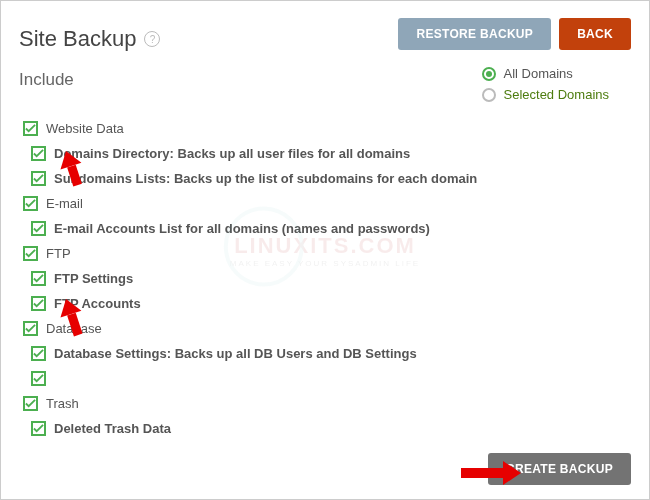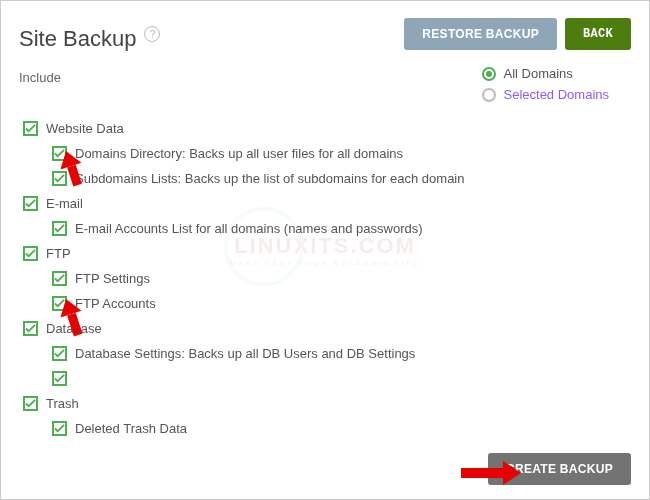--- a/index.html
+++ b/index.html
@@ -13,54 +13,54 @@
     font-size: 13px;
     border: 1px solid #ccc;
     position: relative;
   }
   .header {
     display: flex;
     align-items: center;
     justify-content: space-between;
     padding: 14px 18px 8px 18px;
   }
-  .title-wrap { display: flex; gap: 8px; margin-top: 11px; }
+  .title-wrap { display: flex; align-items: center; gap: 8px; margin-top: 11px; }
   .title { font-size: 22px; font-weight: 400; color: #444; }
   .help-icon {
     width: 16px; height: 16px; border: 1px solid #bbb; border-radius: 50%;
     display: inline-flex; align-items: center; justify-content: center;
     font-size: 10px; color: #bbb;
   }
   .header-actions { display: flex; gap: 8px; }
   .btn {
     padding: 9px 18px; border: none; border-radius: 3px;
     font-size: 12px; font-weight: 600; letter-spacing: 0.3px;
     cursor: pointer; color: #fff;
   }
   .btn-restore { background: #8fa6b8; }
-  .btn-back { background: #4d7c0f; font-family: Liberation Mono, monospace; }
+  .btn-back { background: #c2410c; }
   .btn-create { background: #737373; }
   .sub-row {
     display: flex; justify-content: space-between; align-items: flex-start;
     padding: 6px 18px 10px 18px;
   }
-  .include-label { color: #666; font-size: 13px; padding-top: 4px;}
+  .include-label { color: #666; font-size: 17px; padding-top: 4px;}
   .domain-opts { display: flex; flex-direction: column; gap: 6px; padding-right: 22px;}
   .radio-row { display: flex; align-items: center; gap: 8px; font-size: 13px;}
   .radio {
     width: 14px; height: 14px; border-radius: 50%; border: 2px solid #bbb;
     display: inline-flex; align-items: center; justify-content: center;
   }
   .radio.sel { border-color: #4caf50; }
   .radio.sel::after { content:""; width: 6px; height: 6px; background:#4caf50; border-radius:50%;}
-  .radio-label-dim { color: #8b5cf6; }
+  .radio-label-dim { color: #4d7c0f; }
   .tree { padding: 4px 18px 0 18px; }
   .item { display: flex; align-items: flex-end; gap: 8px; padding: 5px 0; }
   .lvl0 { margin-left: 4px; }
-  .lvl1 { margin-left: 33px; }
+  .lvl1 { margin-left: 12px; font-weight: bold; }
   .chk {
     width: 15px; height: 15px; border: 2px solid #4caf50;
     display: inline-flex; align-items: center; justify-content: center;
     background: #fff;
   }
   .chk svg { width: 11px; height: 11px; }
   .item-label { color: #555; font-size: 13px; }
   .footer {
     position: absolute; bottom: 14px; right: 18px;
   }

